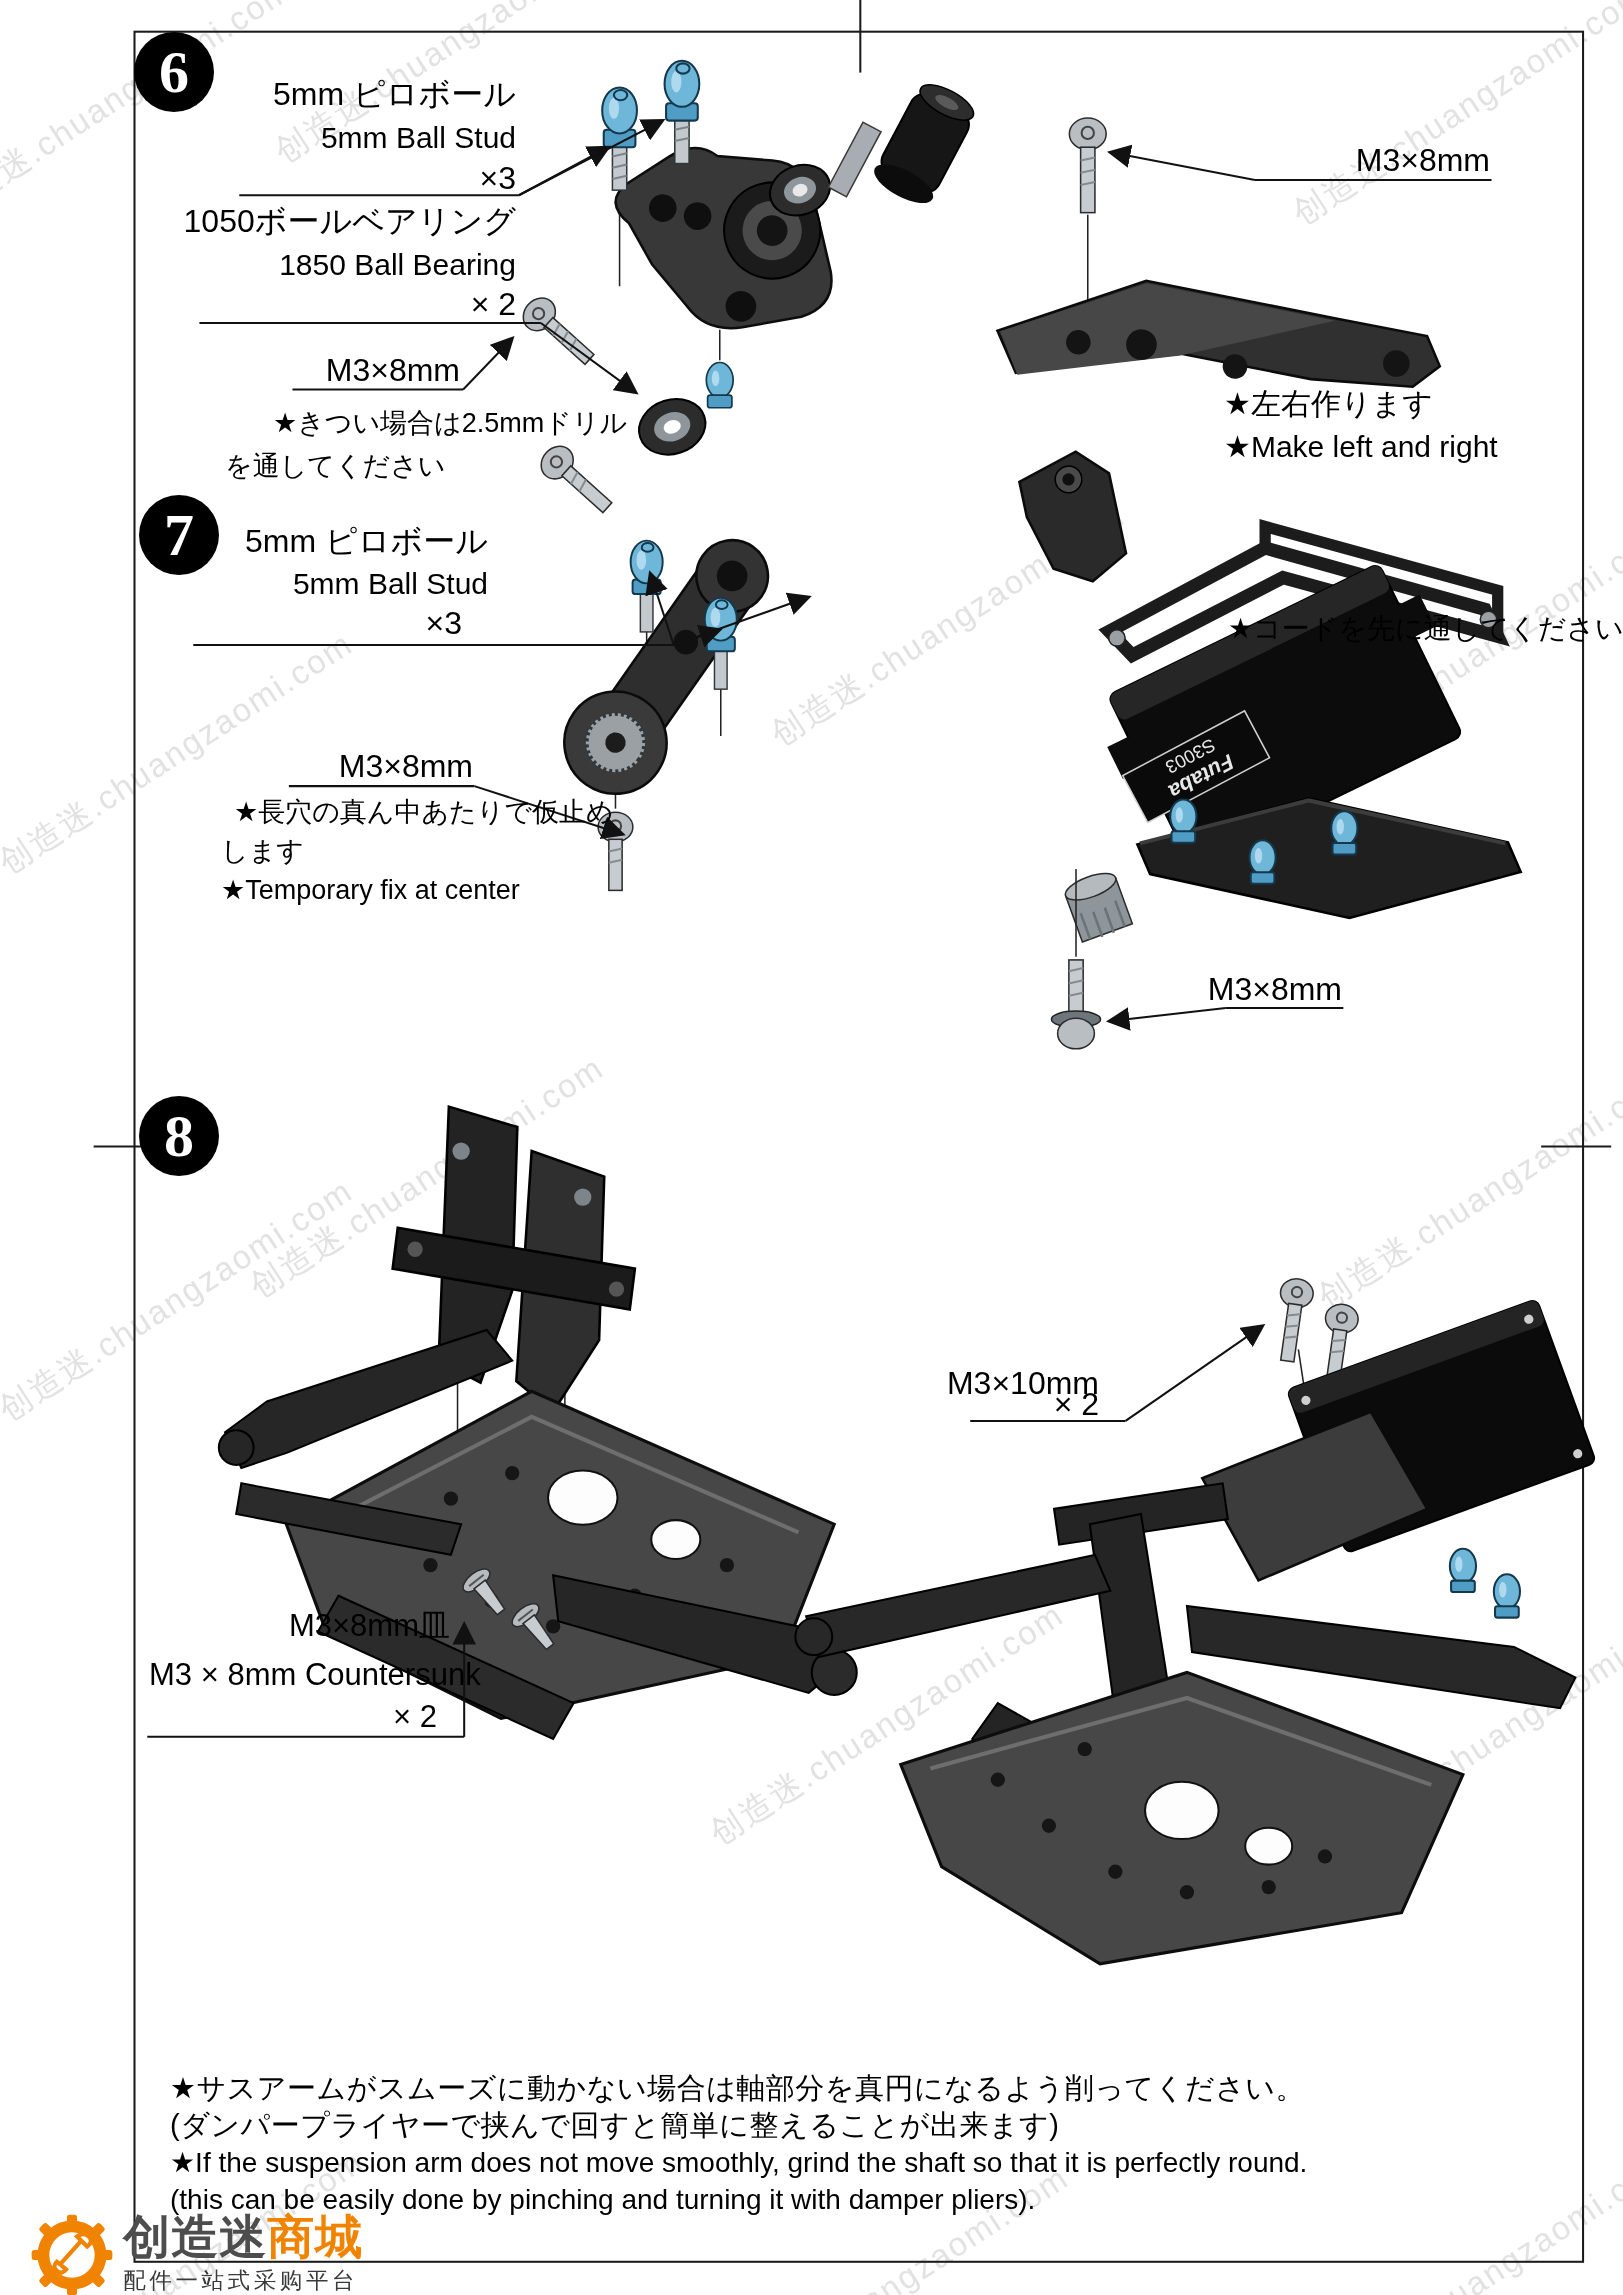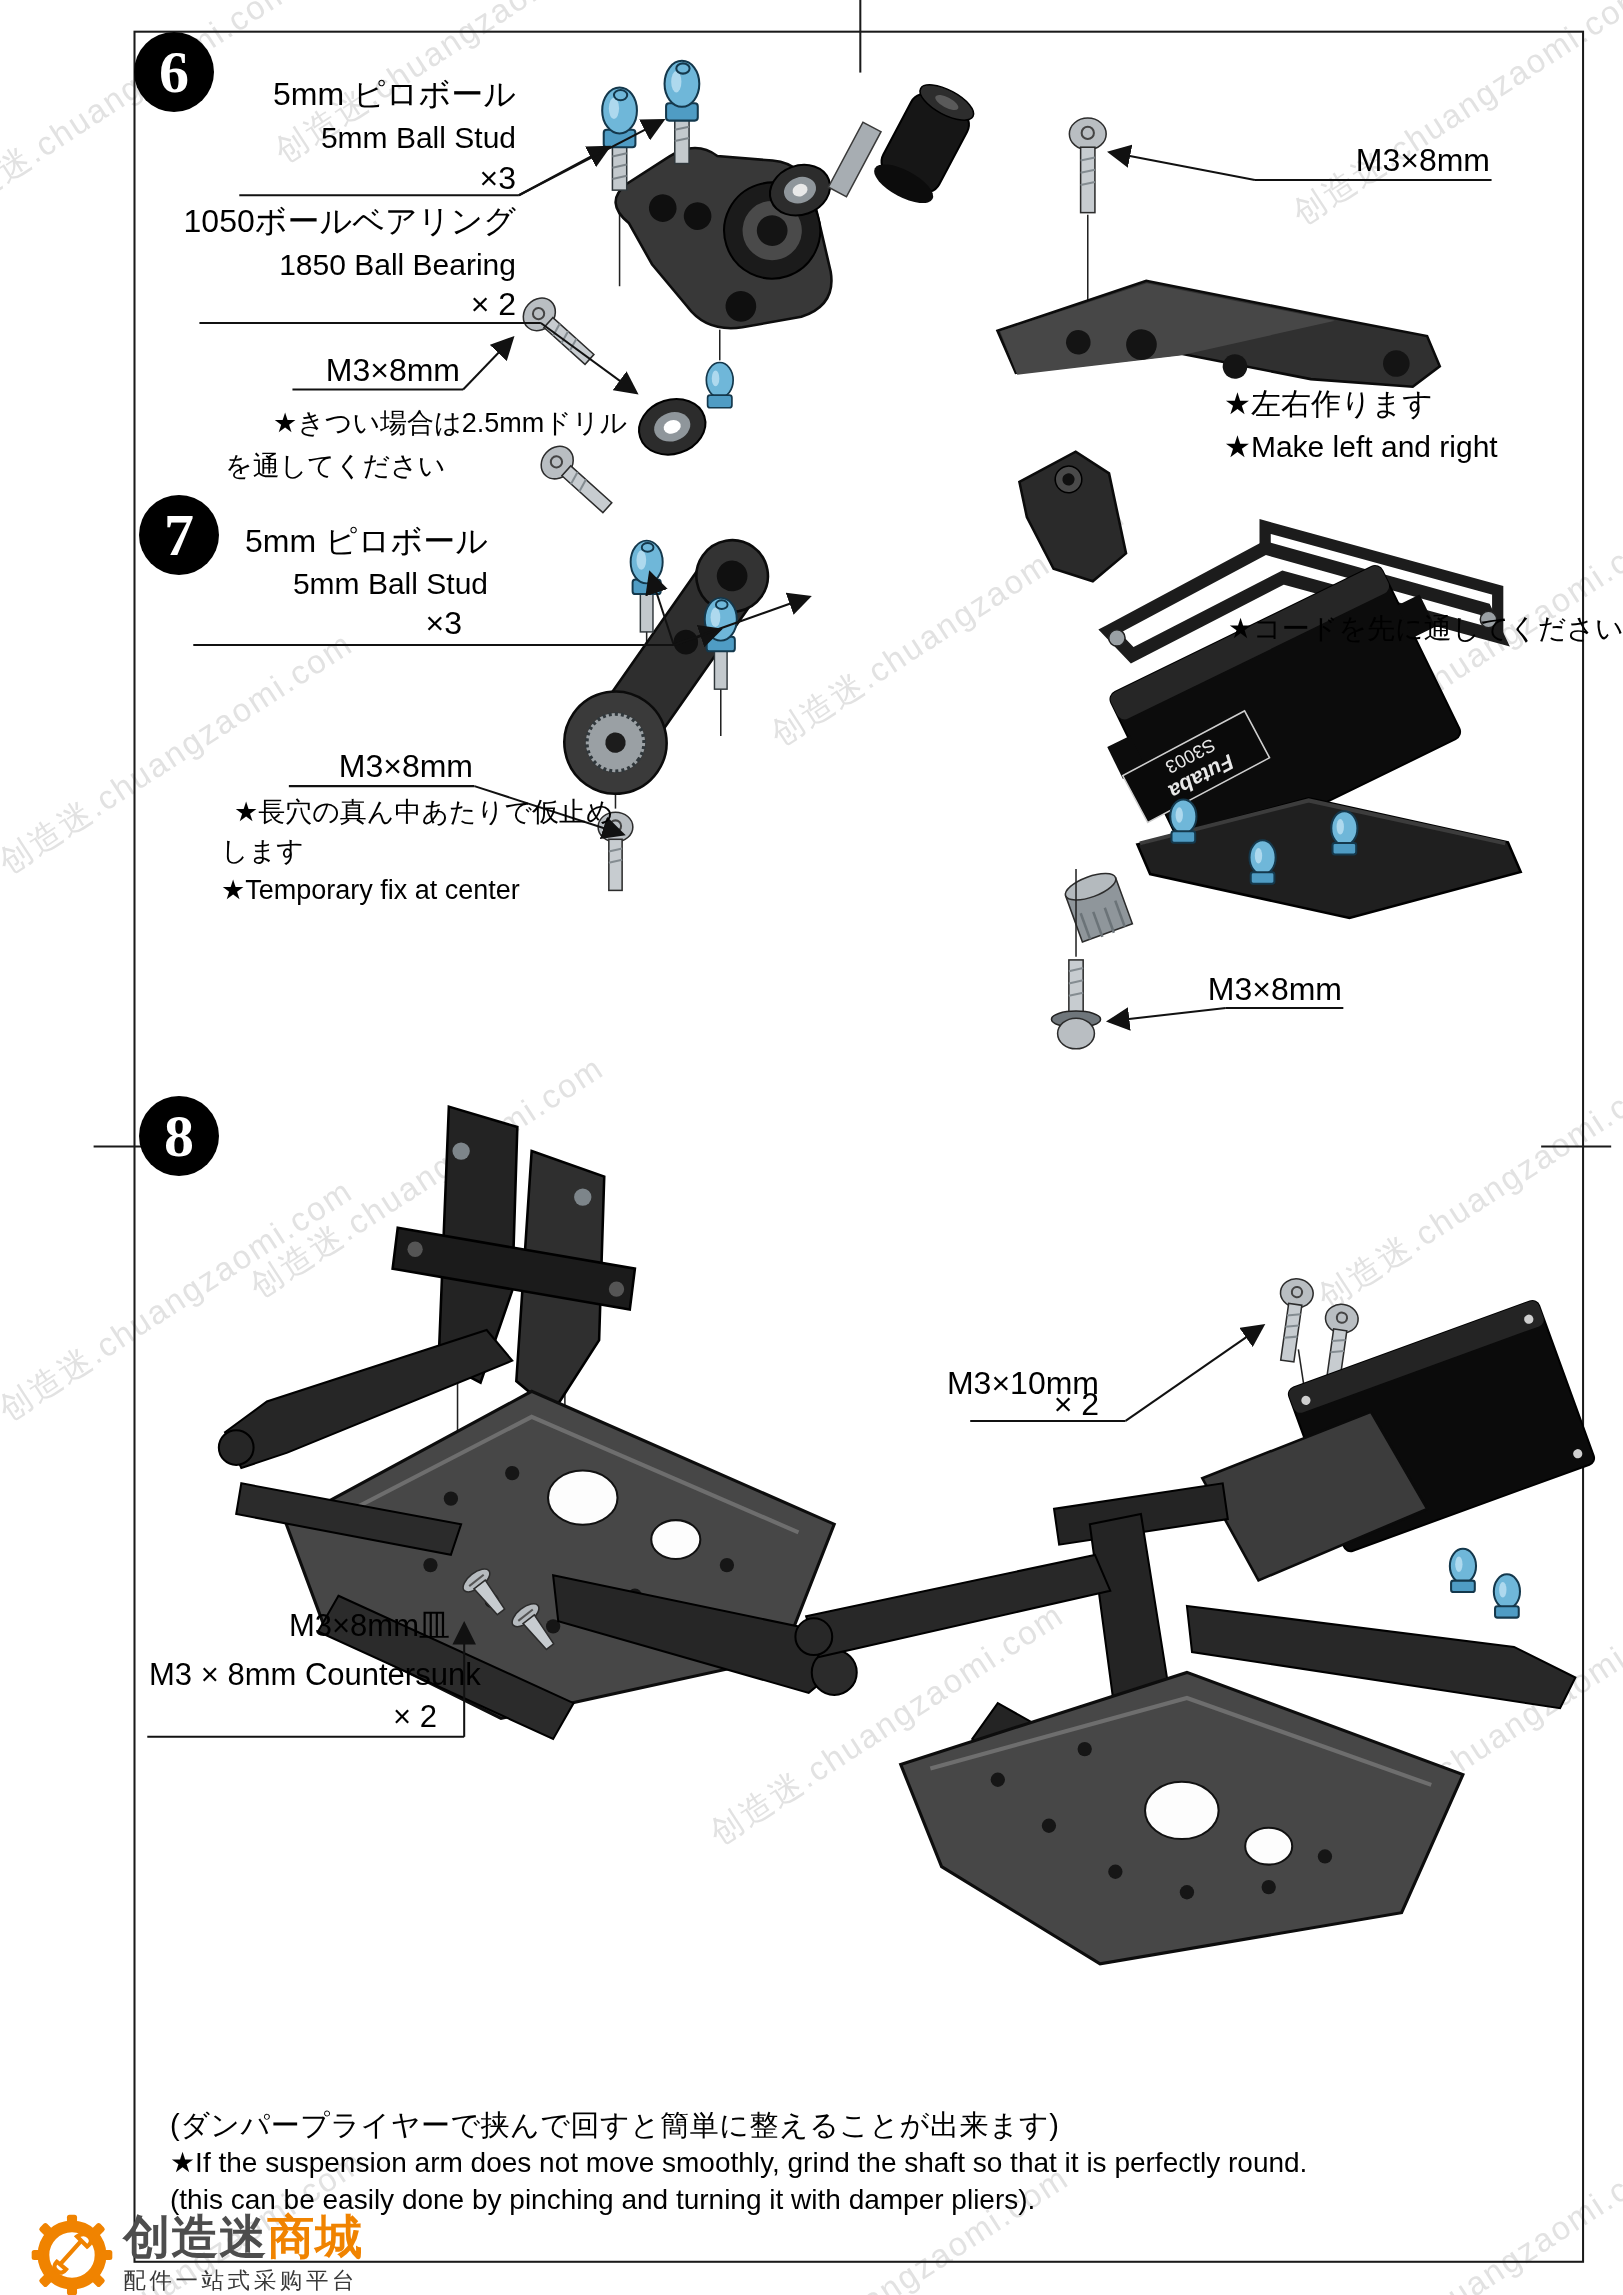--- a/index.html
+++ b/index.html
@@ -459,20 +459,21 @@
   <div class="lbl note" style="left:221px;top:875px;text-align:center;">★Temporary fix at center</div>
   <div class="lbl" style="left:1228px;top:613px;font-size:28px;">★コードを先に通してください</div>
   <div class="lbl screwlbl r" style="right:281px;top:972px;">M3×8mm</div>
 
   <div class="lbl screwlbl r" style="right:524px;top:1340px;margin-top:26px;">M3×10mm</div>
   <div class="lbl qty r" style="right:524px;top:1387px;">× 2</div>
   <div class="lbl r" style="right:1173px;top:1609px;font-size:31px;">M3×8mm皿</div>
   <div class="lbl" style="left:149px;top:1658px;font-size:31px;">M3 × 8mm Countersunk</div>
   <div class="lbl r" style="right:1186px;top:1700px;font-size:31px;">× 2</div>
 
+  <div class="footerline fjp" style="top:2069px;">★サスアームがスムーズに動かない場合は軸部分を真円になるよう削ってください。</div>
   <div class="footerline fjp" style="top:2106px;">(ダンパープライヤーで挟んで回すと簡単に整えることが出来ます)</div>
   <div class="footerline fen" style="top:2146px;">★If the suspension arm does not move smoothly, grind the shaft so that it is perfectly round.</div>
   <div class="footerline fen" style="top:2184px;">(this can be easily done by pinching and turning it with damper pliers).</div>
 
   <div id="logo">
     <svg width="84" height="84" viewBox="0 0 100 100">
       <g fill="#f08300">
         <circle cx="50" cy="50" r="34" fill="none" stroke="#f08300" stroke-width="14"></circle>
         <g>
           <rect x="44" y="2" width="12" height="14" rx="3"></rect>

